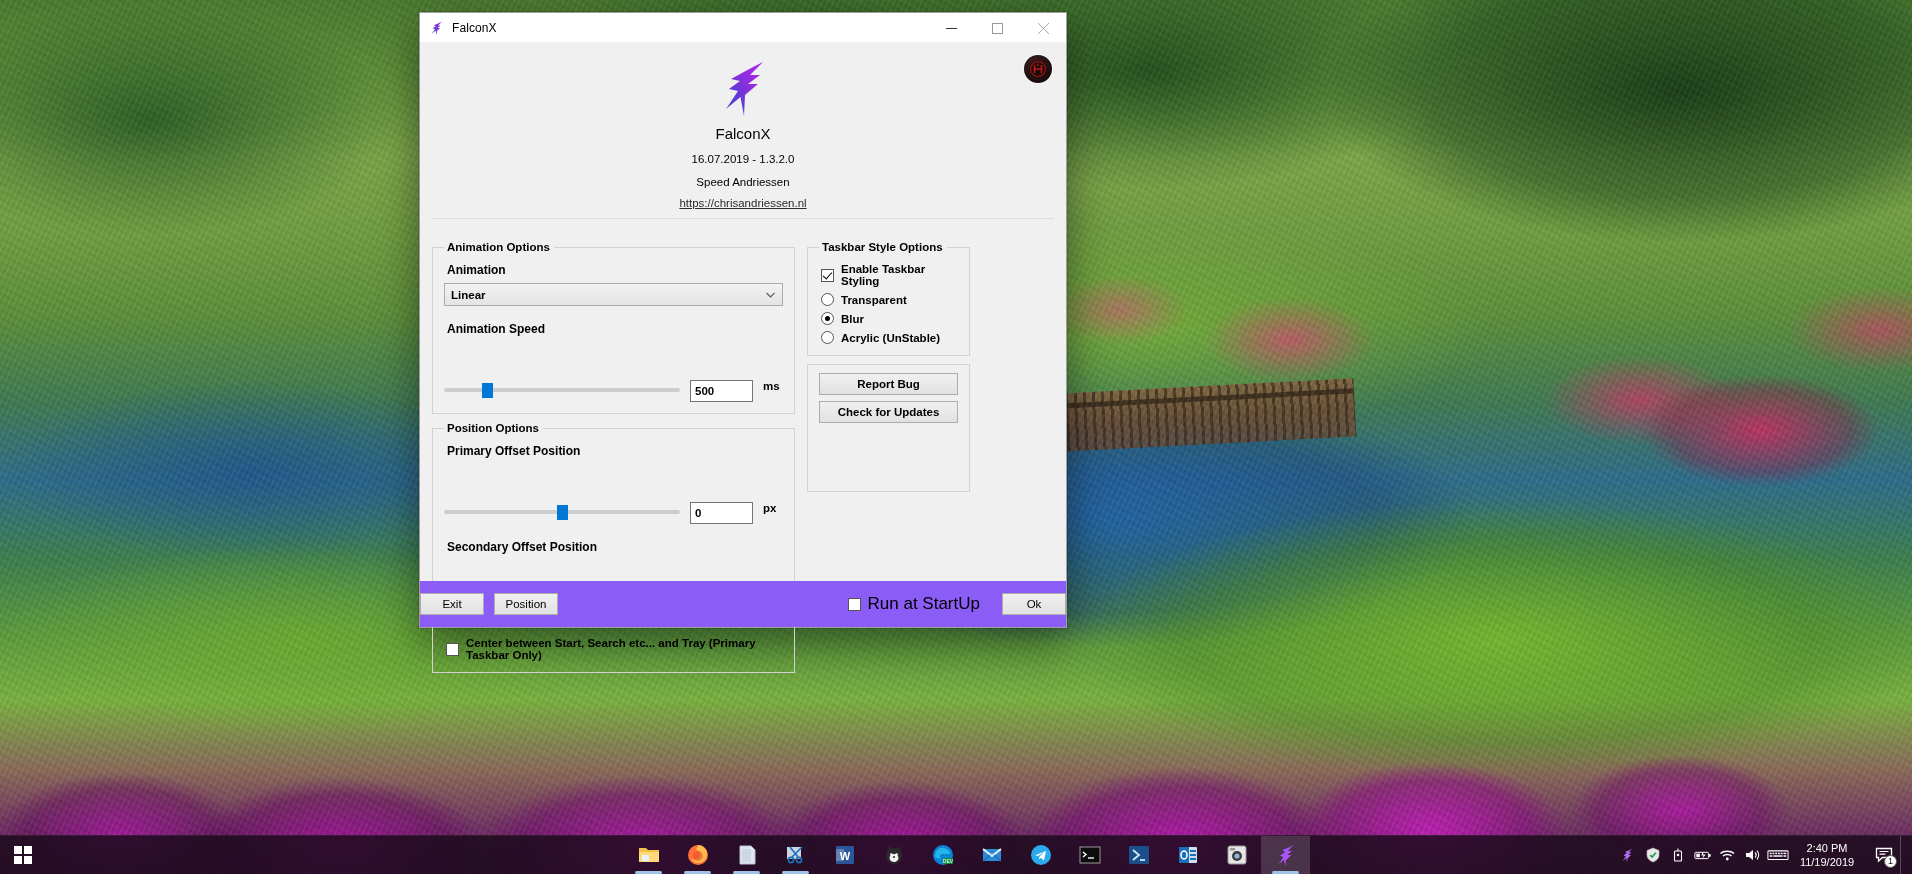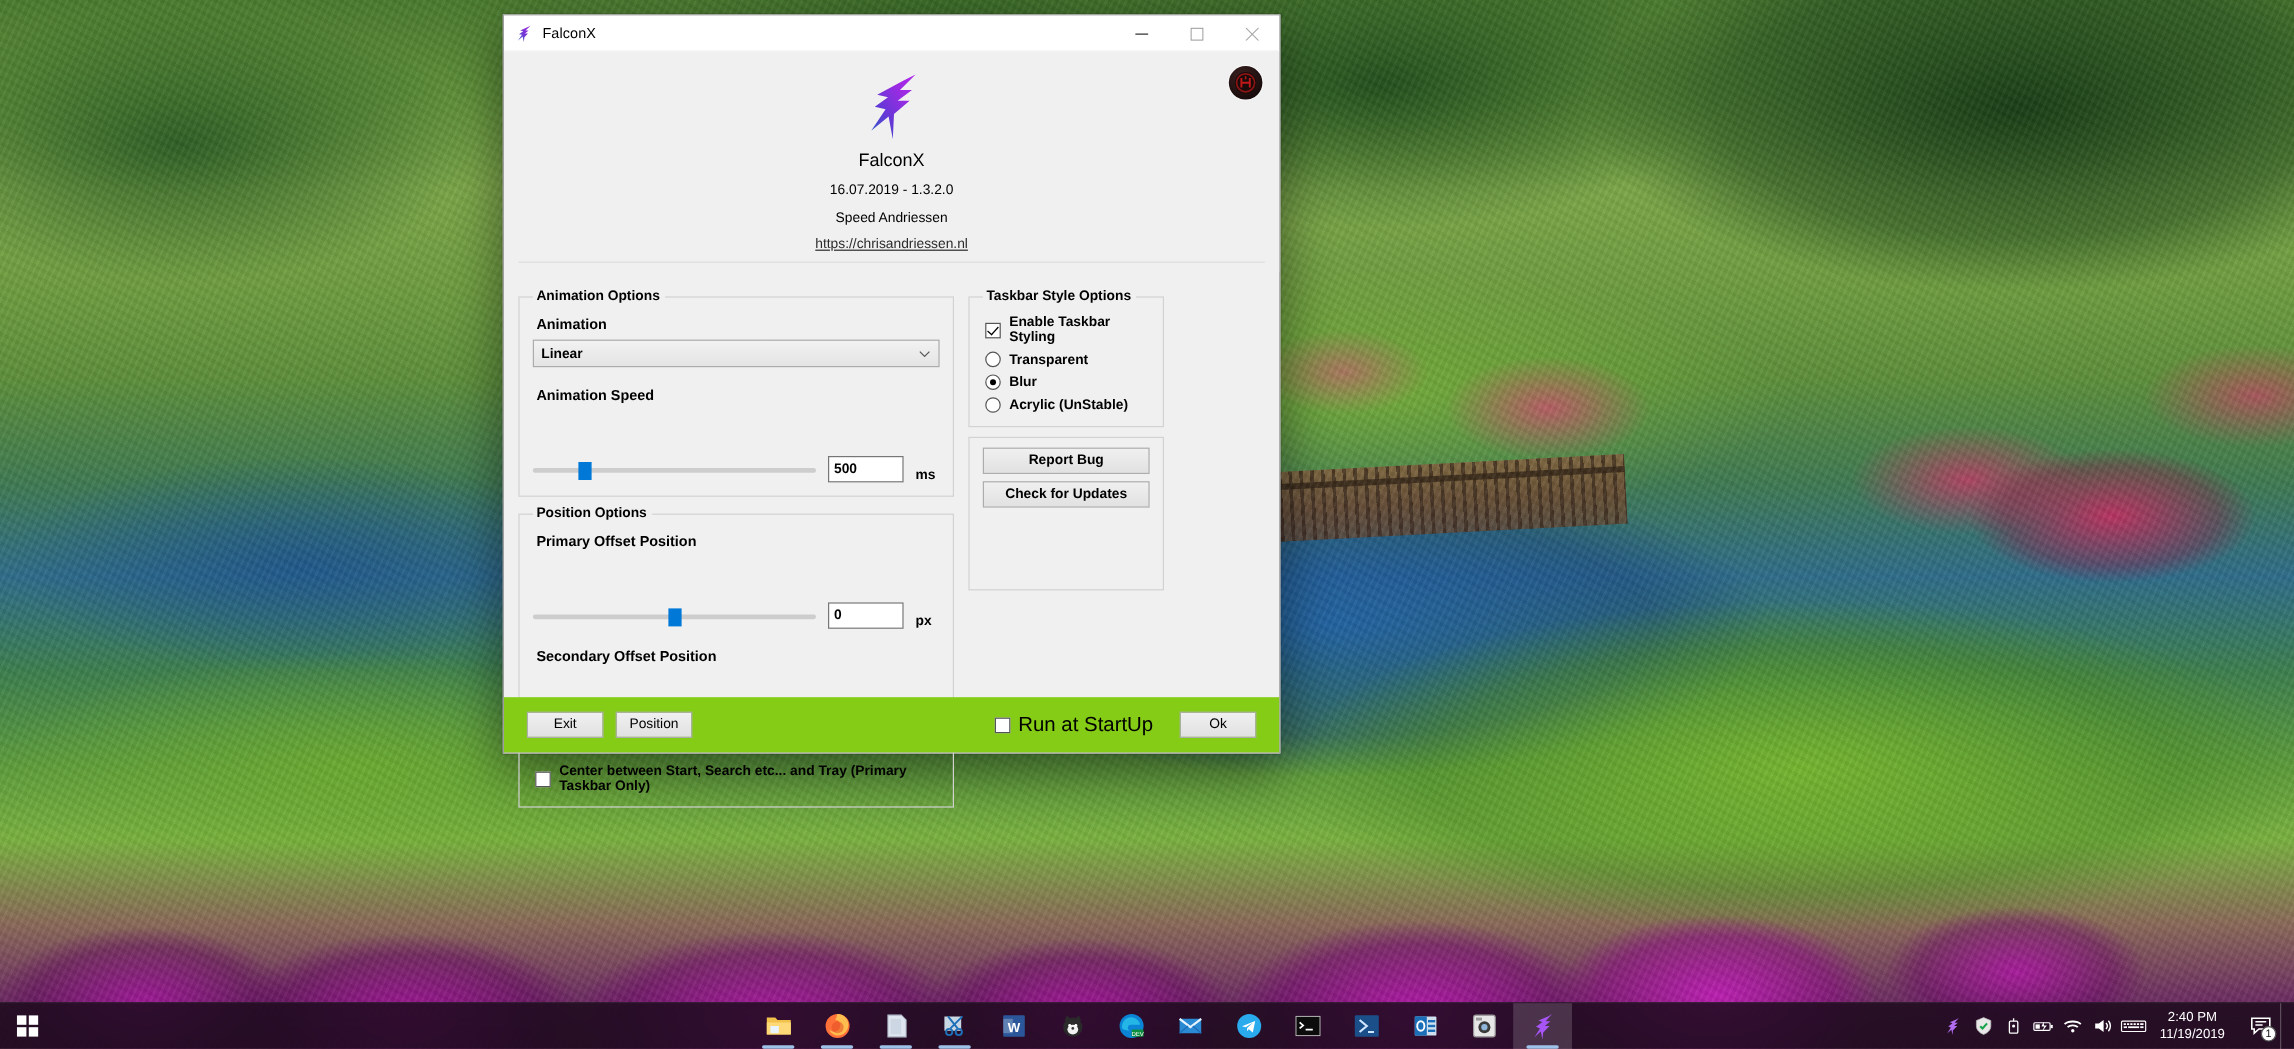--- a/index.html
+++ b/index.html
@@ -152,21 +152,21 @@
     padding: 0 24px 0 6px;
     font-size: 11.5px;
     cursor: default;
   }
   .combo .chev {
     position:absolute; right:7px; top:50%; transform: translateY(-50%);
     width:9px; height:6px;
   }
 
   
-  .sliderrow { display:flex; align-items:flex-end; gap: 10px; margin-top: 44px; }
+  .sliderrow { display:flex; align-items:flex-start; gap: 10px; margin-top: 44px; }
   .slider {
     position:relative; height: 20px; flex: 1 1 auto;
     display:flex; align-items:center; cursor: pointer;
   }
   .slider .track {
     height: 4px; width: 100%;
     background: #cdcdcd; border-radius:2px;
   }
   .slider .thumb {
     position:absolute; top: 3px;
@@ -215,22 +215,22 @@
     display:flex; align-items:center; justify-content:center;
     cursor: default; color:#000;
   }
   .rbtn { height: 22px; width: 100%; margin-bottom: 6px; }
 
   
   #bottombar {
     position:absolute; left:0; right:0; bottom:0;
     height: 46px;
     display:flex; align-items:center;
-    padding: 0 19px;
-    background:#84cc16;
+    padding: 0 0;
+    background:#8b5cf6;
   }
   #bottombar .btn.b { width: 64px; height: 22px; }
   #bottombar .spacer { flex:1; }
   #startup { display:flex; align-items:center; font-size: 17px; margin-right: 22px; cursor: default;}
 
   
   #taskbar {
     position:absolute; left:0; bottom:0;
     width: 1912px; height: 39px;
     background: rgba(24,10,26,.82);

